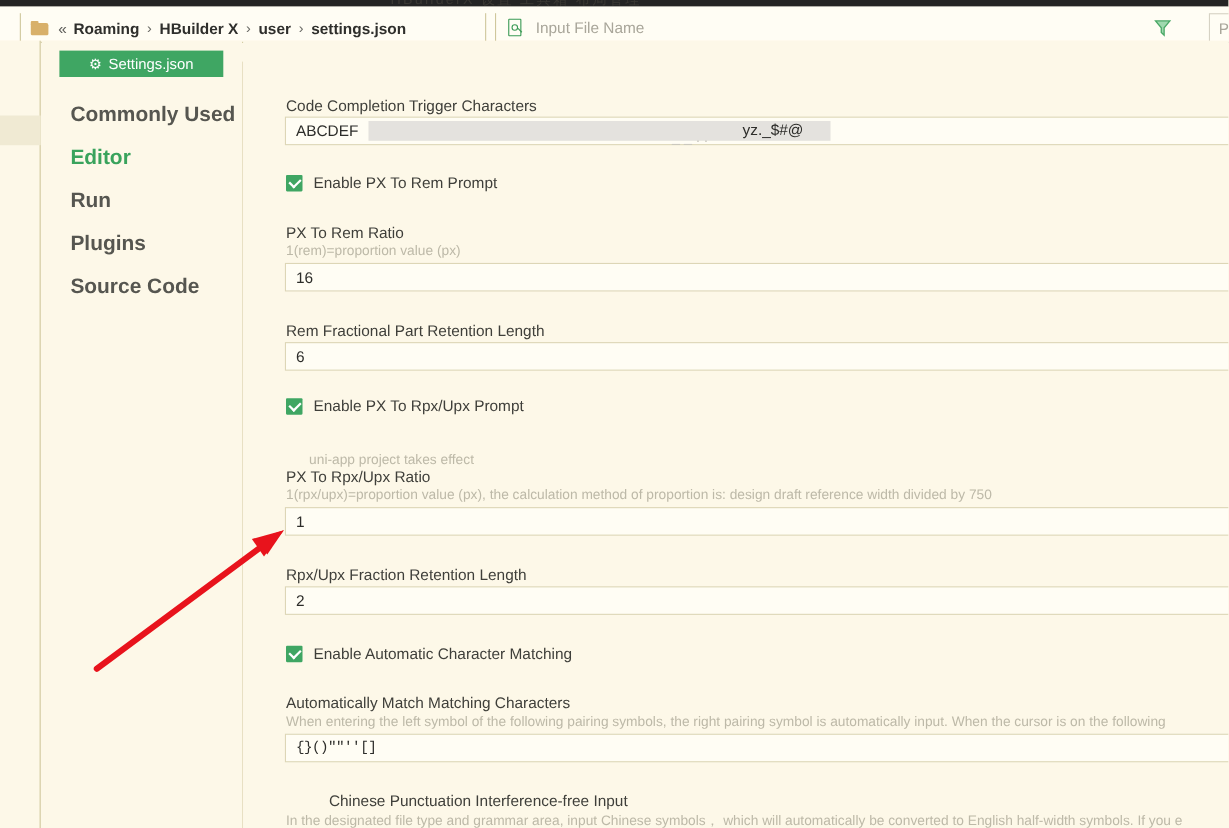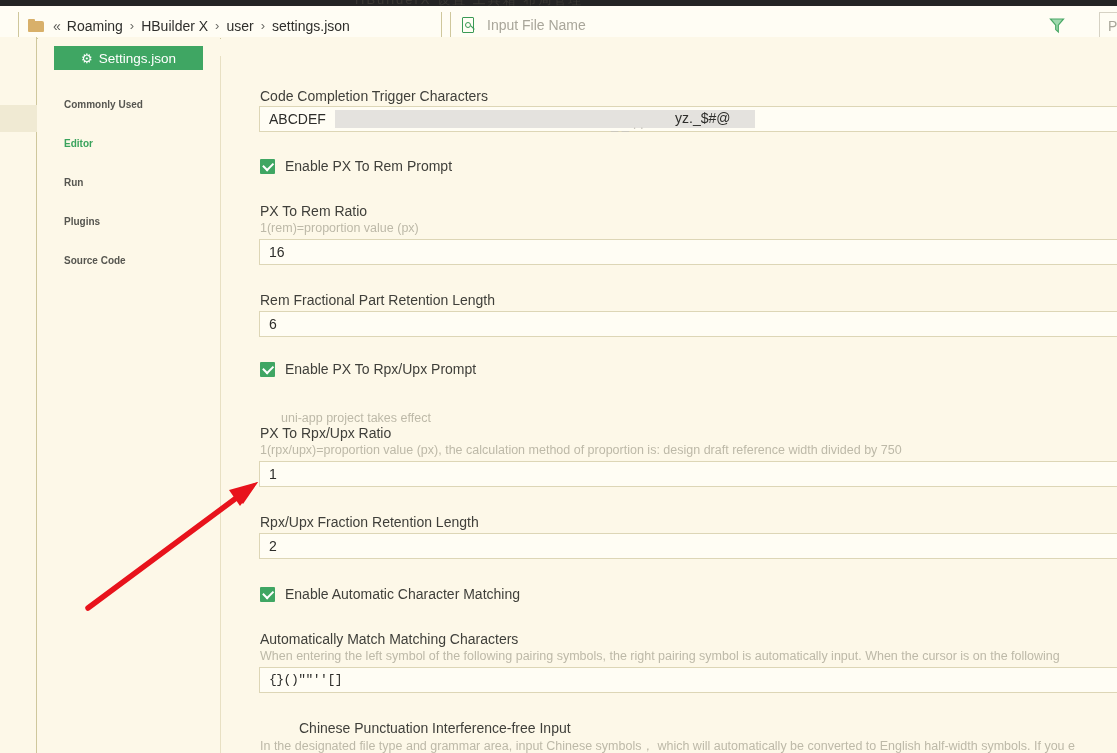--- a/index.html
+++ b/index.html
@@ -63,21 +63,21 @@
   }
   .folder-icon::after {
     content: ""; position: absolute; left: 0; top: 0px;
     width: 7px; height: 3px; background: #d8b06a; border-radius: 1px 1px 0 0;
   }
   .chev {
     color: #6b6b66; font-size: 13px; margin: 0 7px; flex: 0 0 auto;
   }
   .chev-dbl { color: #5c5c58; font-size: 14px; margin-right: 6px; }
   .crumb {
-    color: #2f2f2c; font-size: 14px; flex: 0 0 auto;
+    color: #2f2f2c; font-size: 14px; flex: 0 0 auto; font-weight: bold;
   }
 
   
   .filterbar {
     position: absolute; left: 450px; top: 6px;
     width: 643px; height: 27px;
     border-left: 1px solid #cfc79c;
     border-bottom: 1px solid #cfc79c;
     display: flex; align-items: center;
   }
@@ -145,21 +145,21 @@
     cursor: pointer;
   }
   .gear-glyph { font-size: 13px; line-height: 1; }
   .nav-list {
     position: absolute; left: 0; top: 48px; width: 182px;
   }
   .nav-item {
     height: 39px;
     display: flex; align-items: center;
     padding-left: 26px;
-    font-size: 10px;
+    font-size: 19px;
     font-weight: bold;
     color: #565650;
     cursor: pointer;
   }
   .nav-item.active { color: #39a35c; }
 
   .sidebar-divider {
     position: absolute; left: 220px; top: 56px;
     width: 1px; height: 697px;
     background: #e8e0c3;

